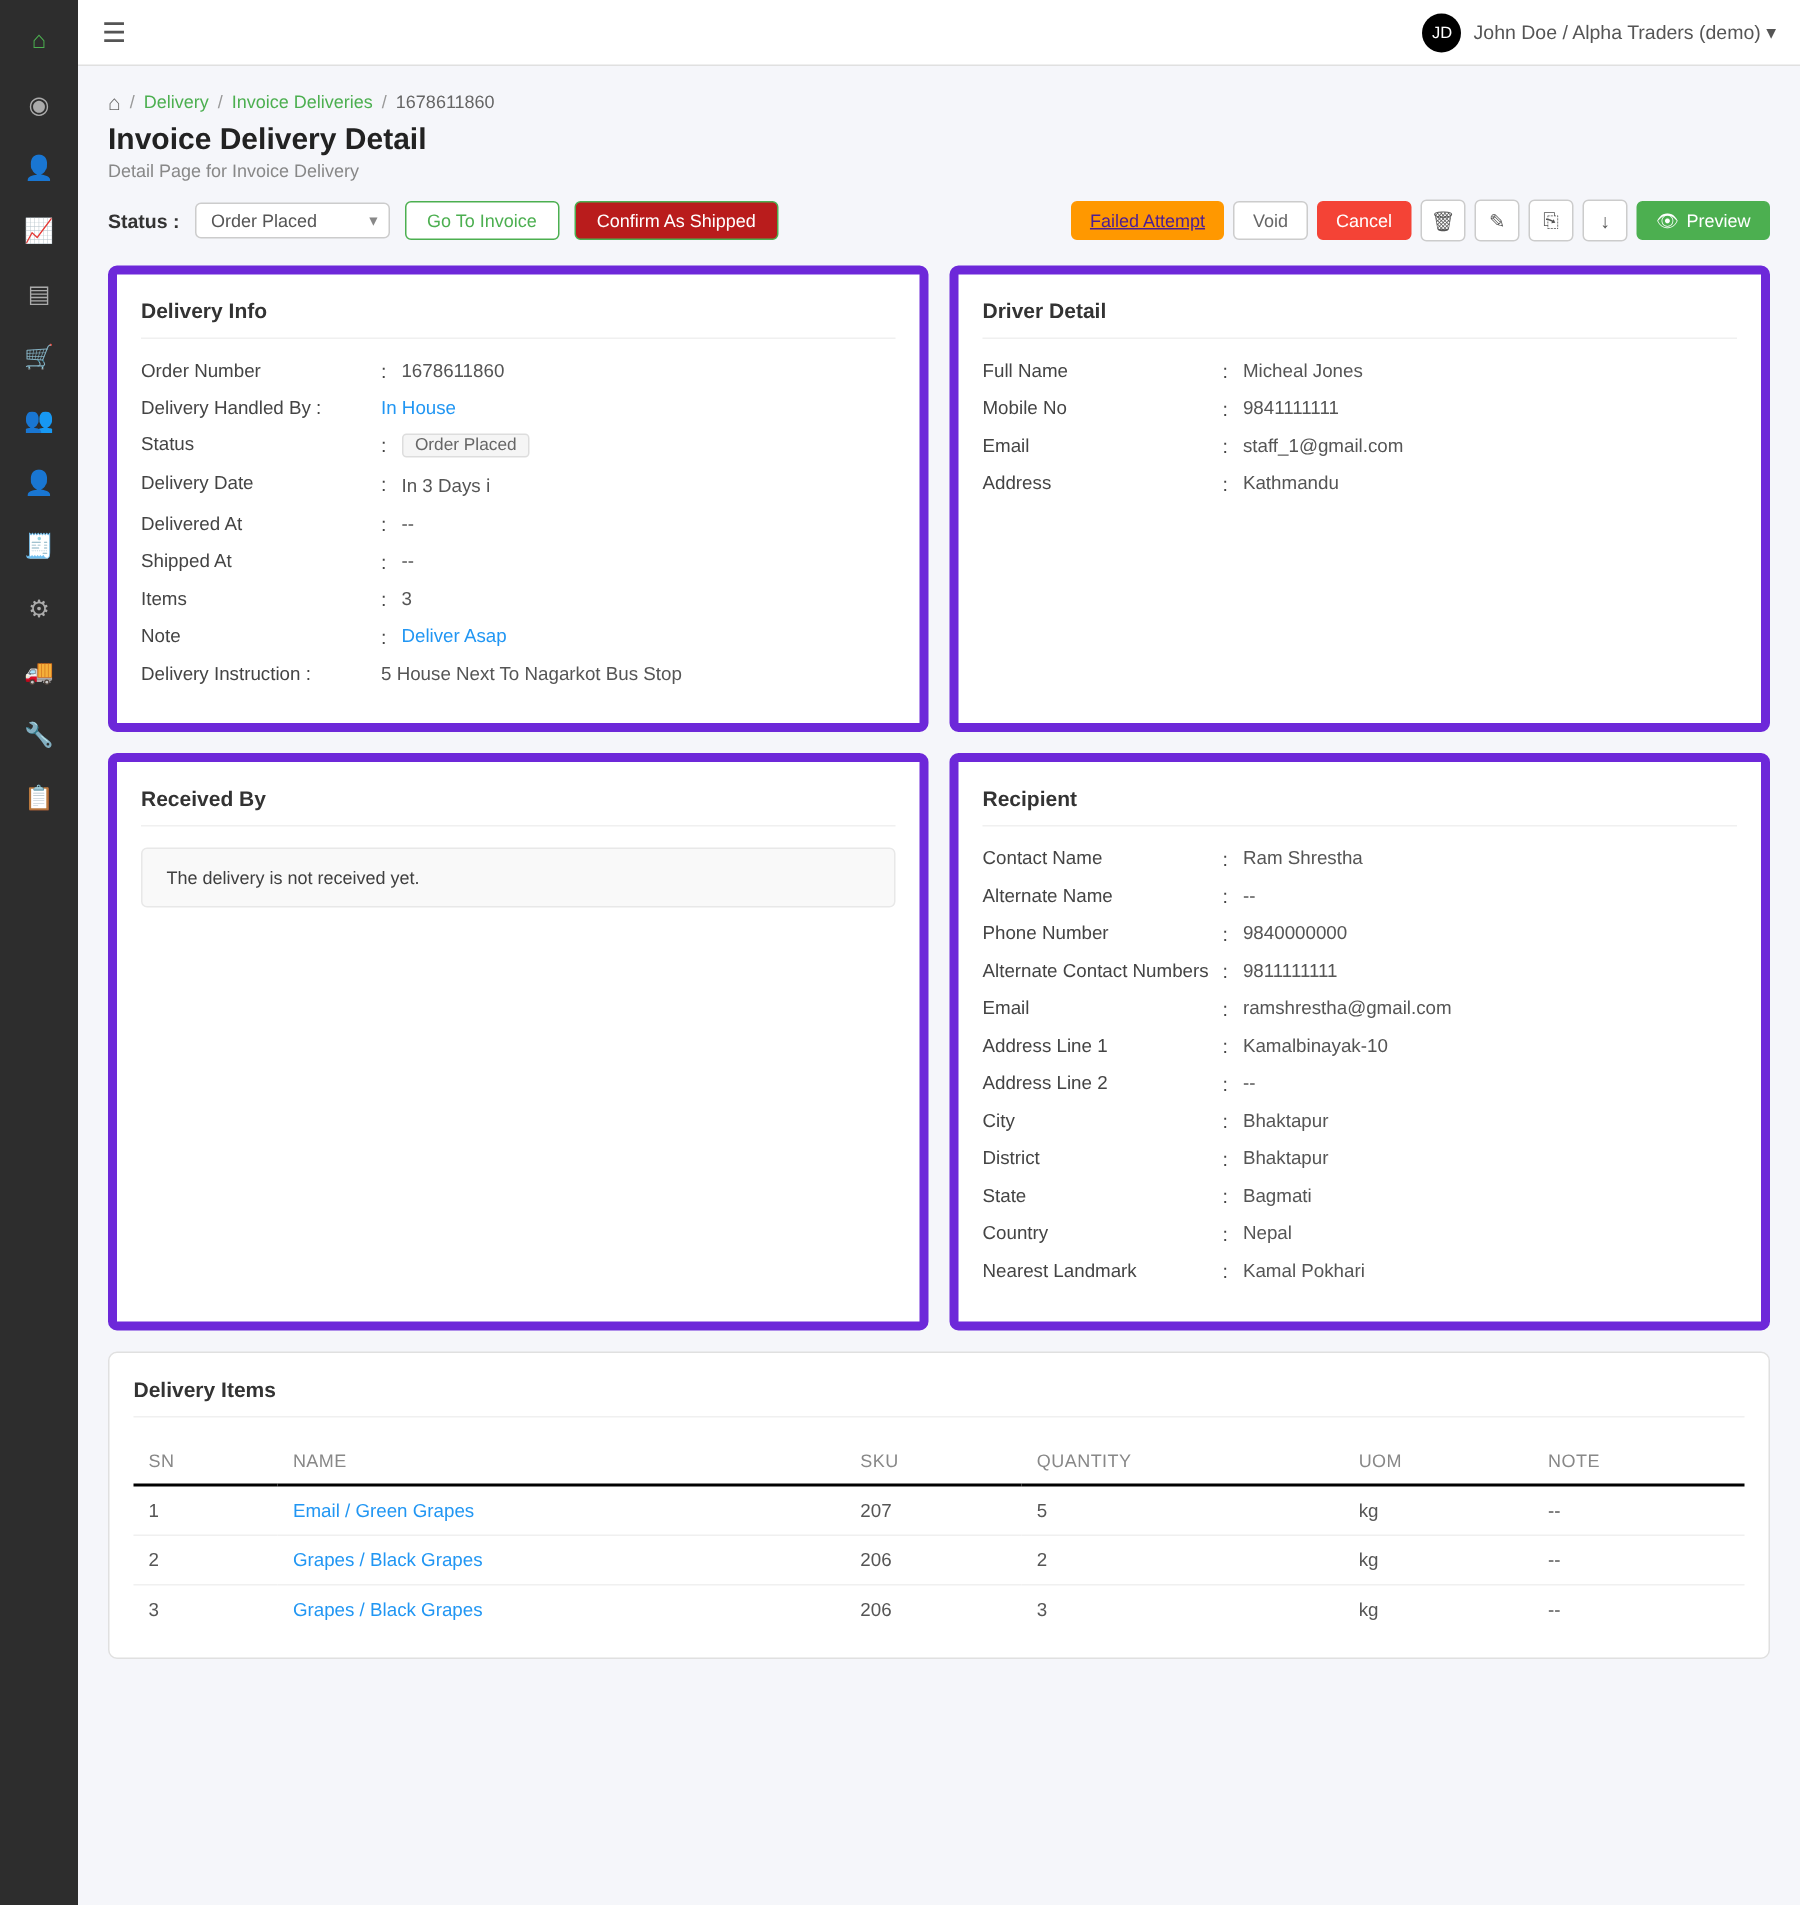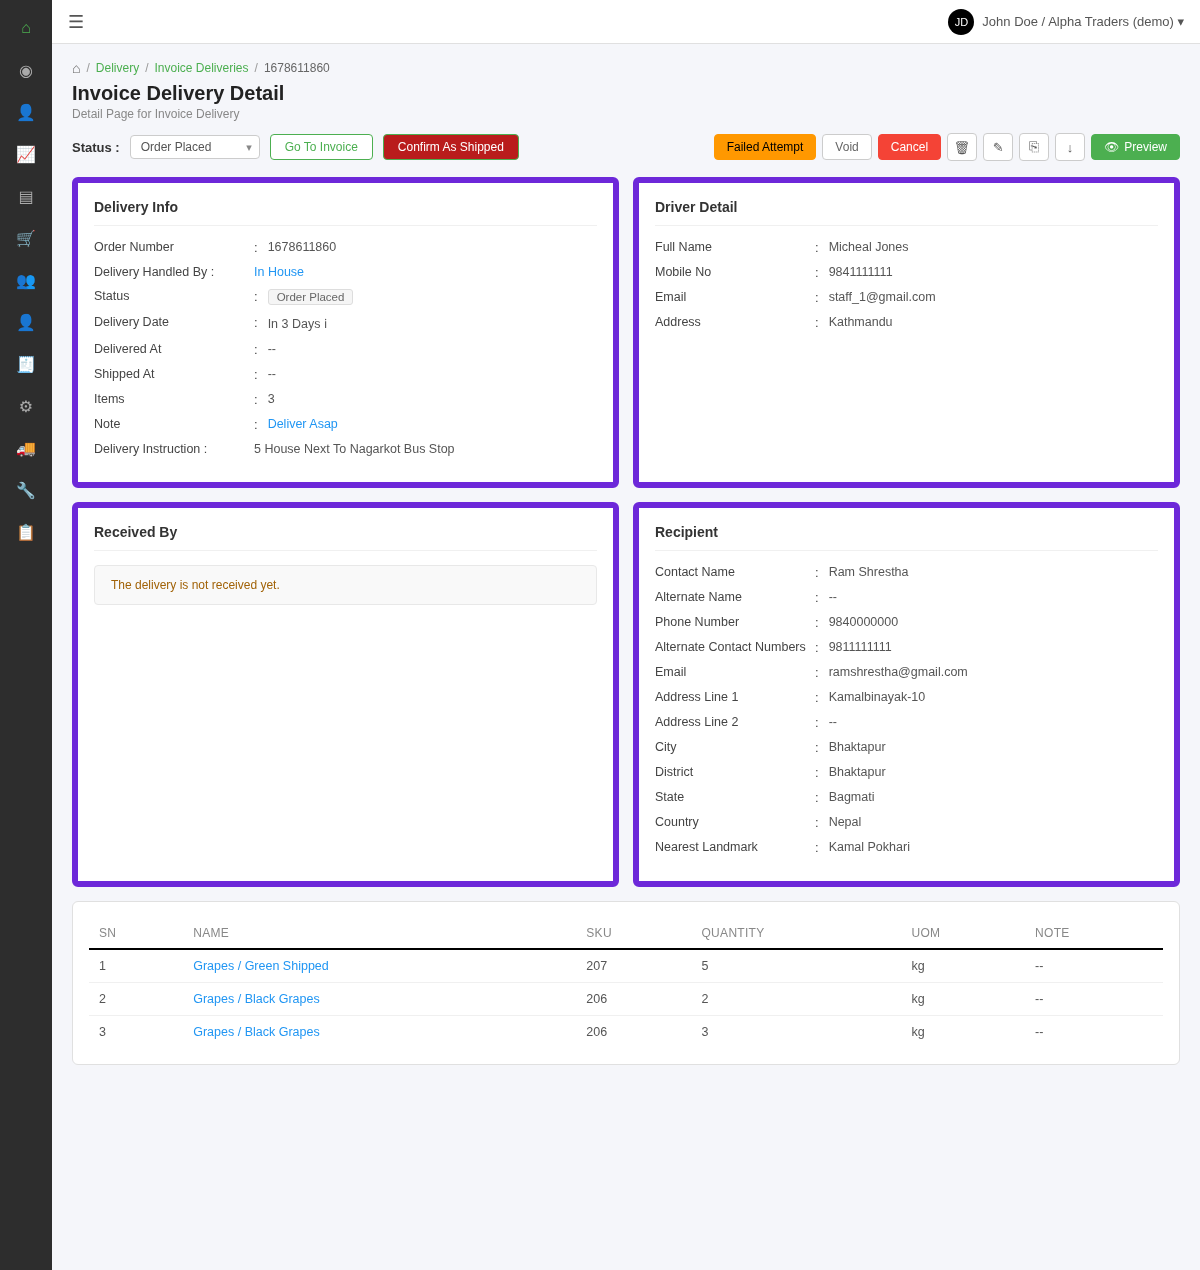--- a/index.html
+++ b/index.html
@@ -100,21 +100,21 @@
       cursor: pointer;
       min-width: 130px;
     }
     .select-wrapper { position: relative; display: inline-block; }
     .select-wrapper::after { content: '▾'; position: absolute; right: 8px; top: 50%; transform: translateY(-50%); color: #888; font-size: 11px; pointer-events: none; }
     .btn { padding: 5px 14px; border-radius: 4px; border: 1px solid; font-size: 12px; cursor: pointer; font-weight: 500; }
     .btn-outline-green { border-color: #4caf50; color: #4caf50; background: #fff; }
     .btn-green { background: #b91c1c; color: #fff; border-color: #4caf50; }
 
     .action-buttons { display: flex; align-items: center; gap: 6px; margin-left: auto; }
-    .btn-orange { background: #ff9800; color: #000000; border-color: #ff9800; padding: 5px 12px; }
+    .btn-orange { background: #ff9800; color: #4c1d95; border-color: #ff9800; padding: 5px 12px; text-decoration: underline; }
     .btn-gray-outline { background: #fff; color: #666; border-color: #ccc; padding: 5px 12px; text-align: right; }
     .btn-red { background: #f44336; color: #ffffff; border-color: #f44336; padding: 5px 12px; }
     .btn-icon { background: #fff; color: #555; border: 1px solid #ccc; border-radius: 4px; width: 30px; height: 28px; display: flex; align-items: center; justify-content: center; cursor: pointer; font-size: 13px; }
     .btn-preview { background: #4caf50; color: #fff; border-color: #4caf50; padding: 5px 12px; display: flex; align-items: center; gap: 5px; }
 
     
     .content-grid {
       display: grid;
       grid-template-columns: 1fr 1fr;
       gap: 14px;
@@ -160,21 +160,21 @@
       font-size: 11.5px;
       color: #666;
     }
 
     
     .received-placeholder {
       background: #f9f9f9;
       border: 1px solid #e8e8e8;
       border-radius: 4px;
       padding: 12px 16px;
-      color: #a16207;
+      color: #404040;
       font-size: 12px;
     }
 
     
     .items-card {
       background: #fff;
       border: 1px solid #e0e0e0;
       border-radius: 6px;
       padding: 16px;
       margin-bottom: 14px;
@@ -420,35 +420,36 @@
         </div>
         <div class="info-row">
           <span class="info-label">Nearest Landmark</span>
           <span class="info-colon">:</span>
           <span class="info-value">Kamal Pokhari</span>
         </div>
       </div>
     </div>
 
     <div class="items-card">
+      <div class="card-title">Delivery Items</div>
       <table>
         <thead>
           <tr>
             <th>Sn</th>
             <th>Name</th>
             <th>SKU</th>
             <th>Quantity</th>
             <th>UOM</th>
             <th>Note</th>
           </tr>
         </thead>
         <tbody id="items-tbody">
         <tr>
     <td>1</td>
-    <td class="blue">Grapes / Green Shipped</td>
+    <td class="blue">Email / Green Grapes</td>
     <td>207</td>
     <td>5</td>
     <td>kg</td>
     <td>--</td>
   </tr>
             <tr>
     <td>2</td>
     <td class="blue">Grapes / Black Grapes</td>
     <td>206</td>
     <td>2</td>

